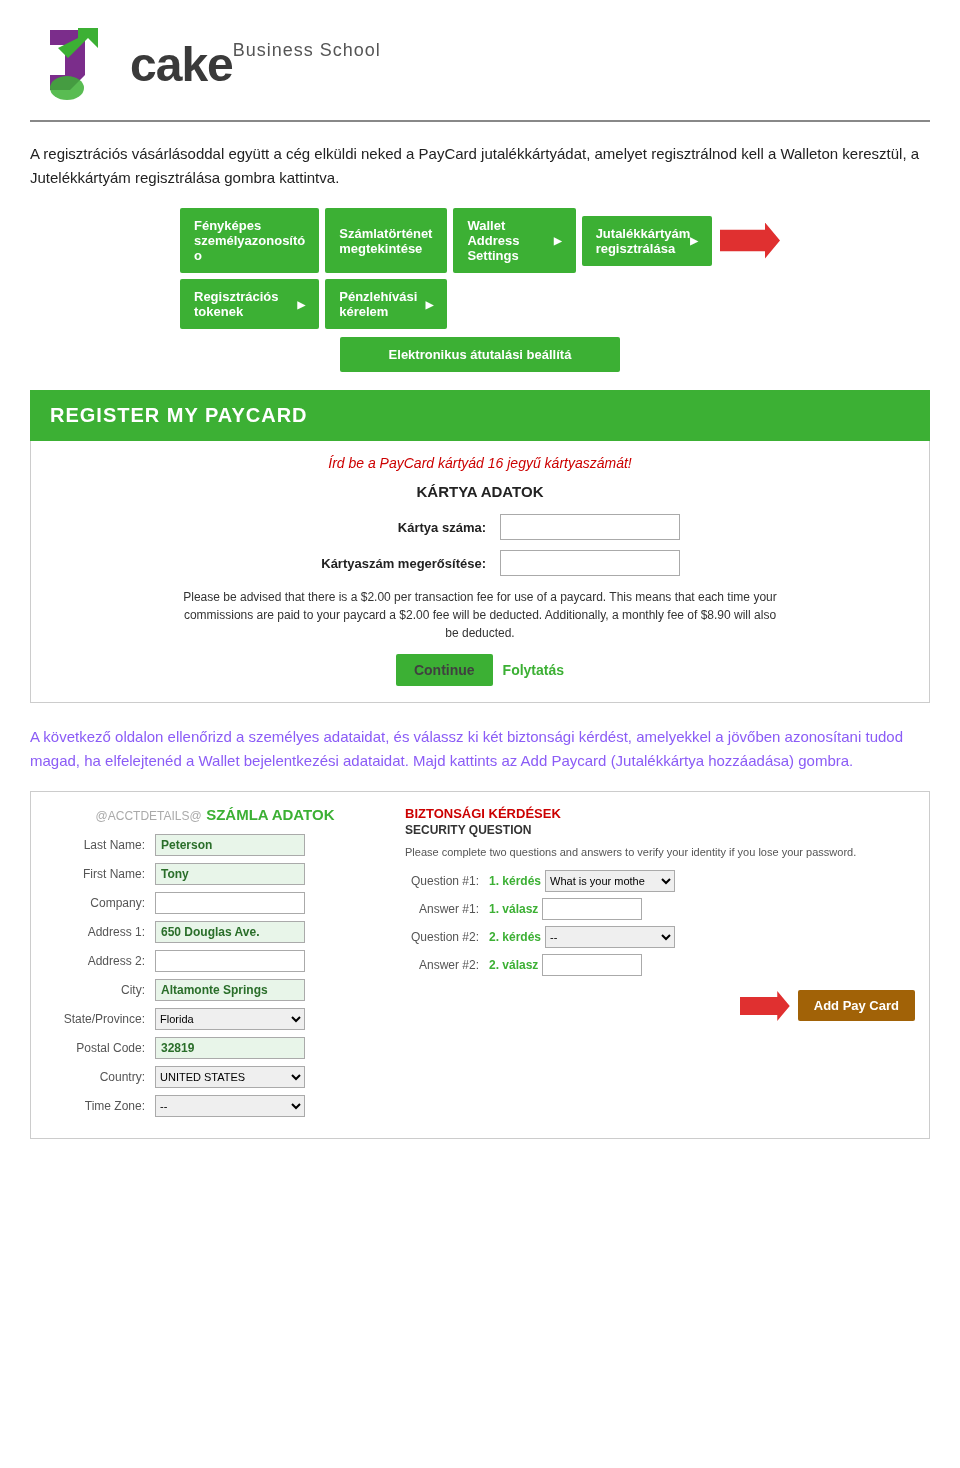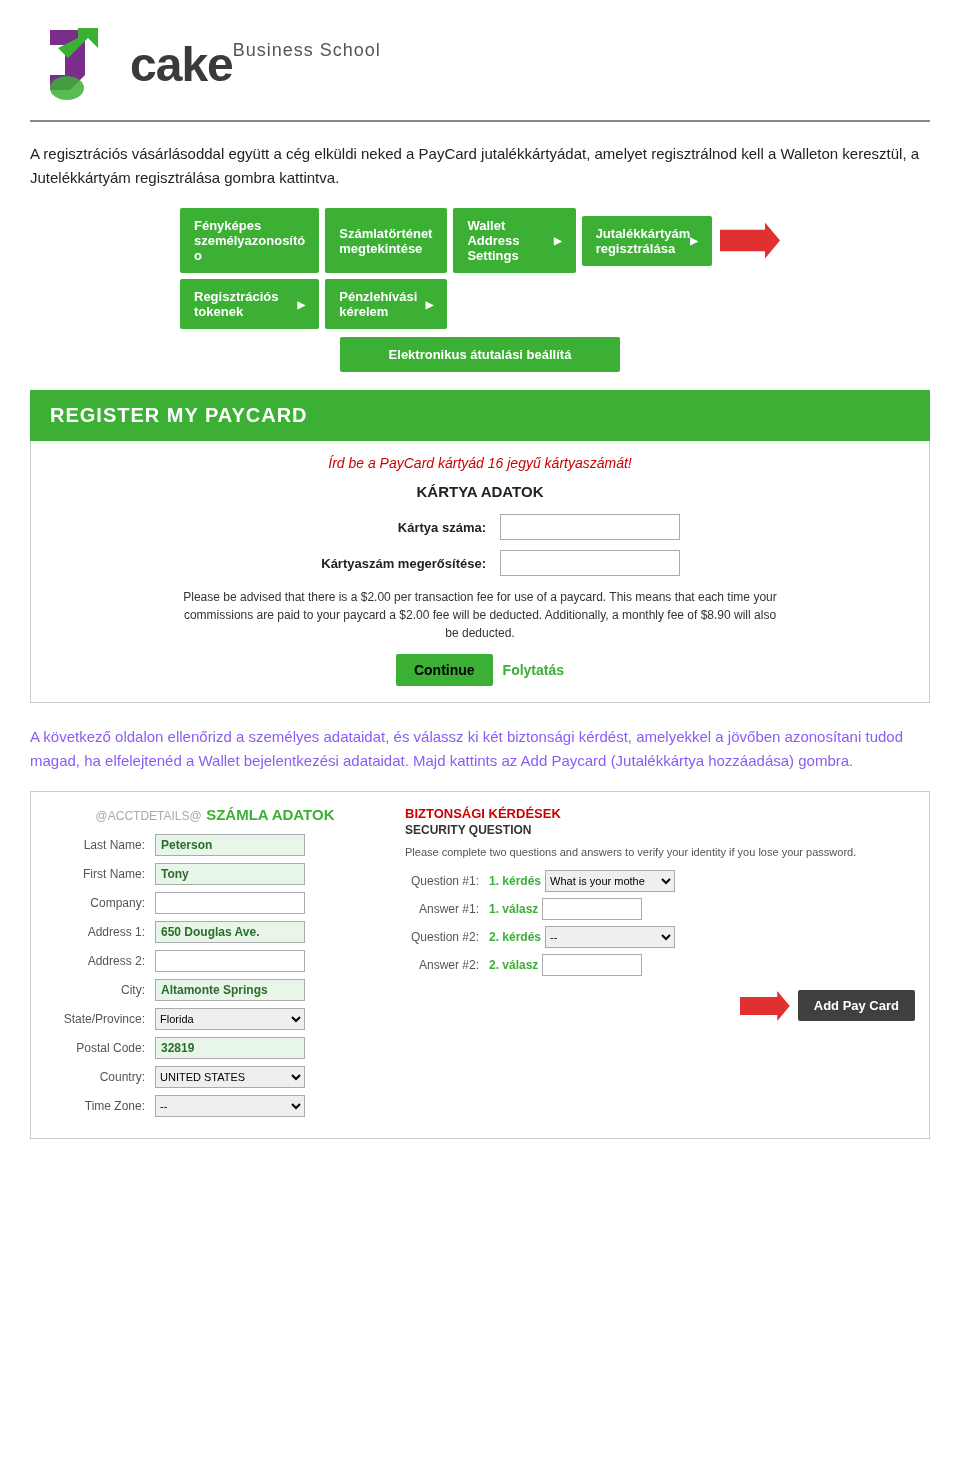--- a/index.html
+++ b/index.html
@@ -168,21 +168,21 @@
     }
     .continue-row {
       display: flex;
       justify-content: center;
       align-items: center;
       gap: 10px;
       margin-top: 10px;
     }
     .continue-btn {
       background: #3cb034;
-      color: #000000;
+      color: #404040;
       border: none;
       padding: 8px 18px;
       font-size: 14px;
       font-weight: bold;
       cursor: pointer;
       border-radius: 2px;
     }
     .folyatas-text {
       color: #3cb034;
       font-size: 14px;
@@ -310,21 +310,21 @@
       width: 100px;
     }
     .add-paycard-row {
       display: flex;
       justify-content: flex-end;
       align-items: center;
       margin-top: 14px;
       gap: 8px;
     }
     .add-paycard-btn {
-      background: #404040;
+      background: #a16207;
       color: #fff;
       border: none;
       padding: 8px 16px;
       font-size: 13px;
       font-weight: bold;
       cursor: pointer;
       border-radius: 2px;
     }
     .add-red-arrow {
       width: 50px;

